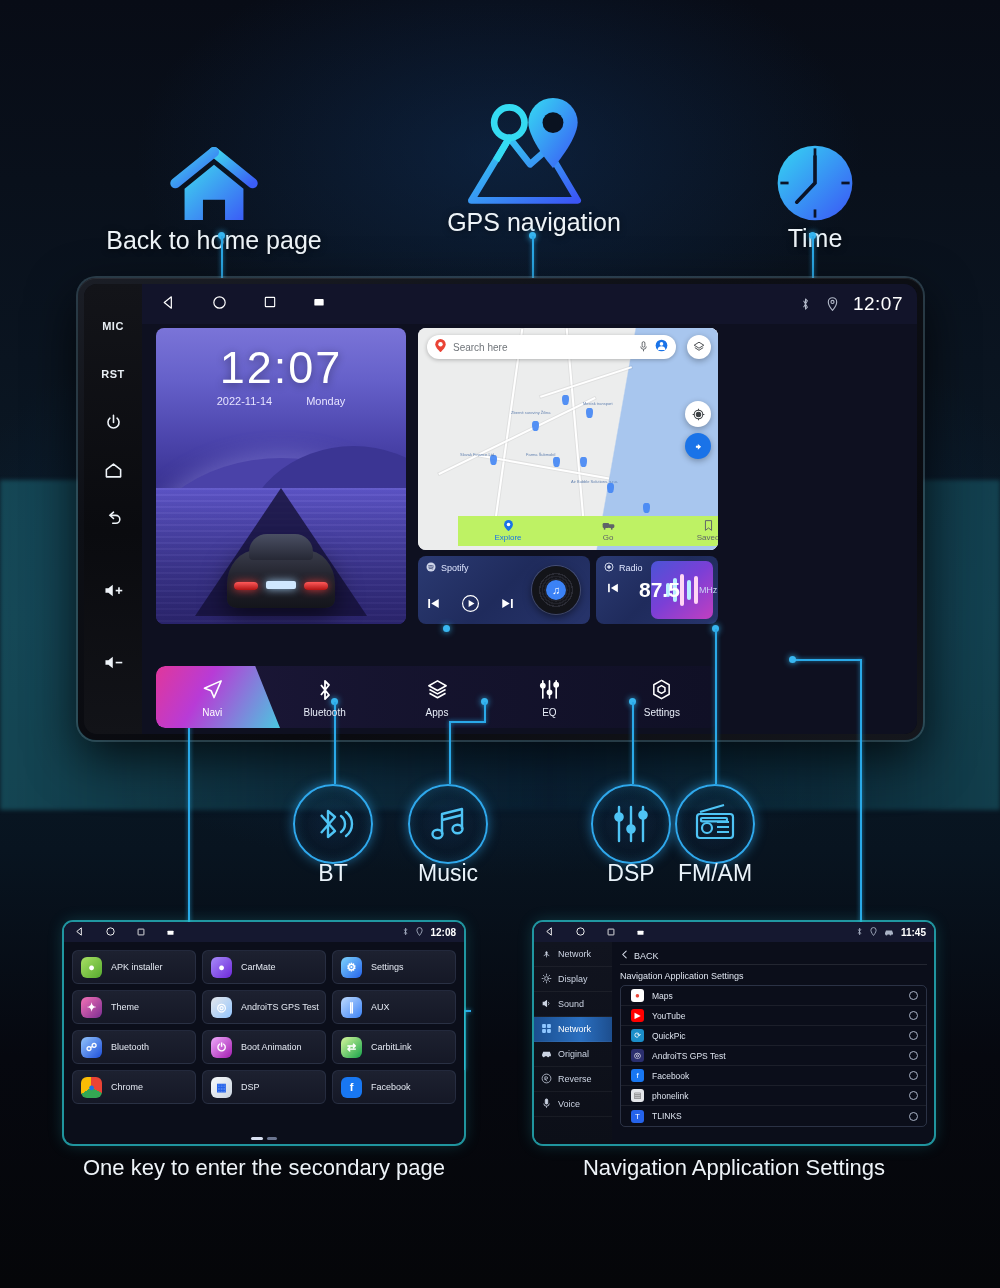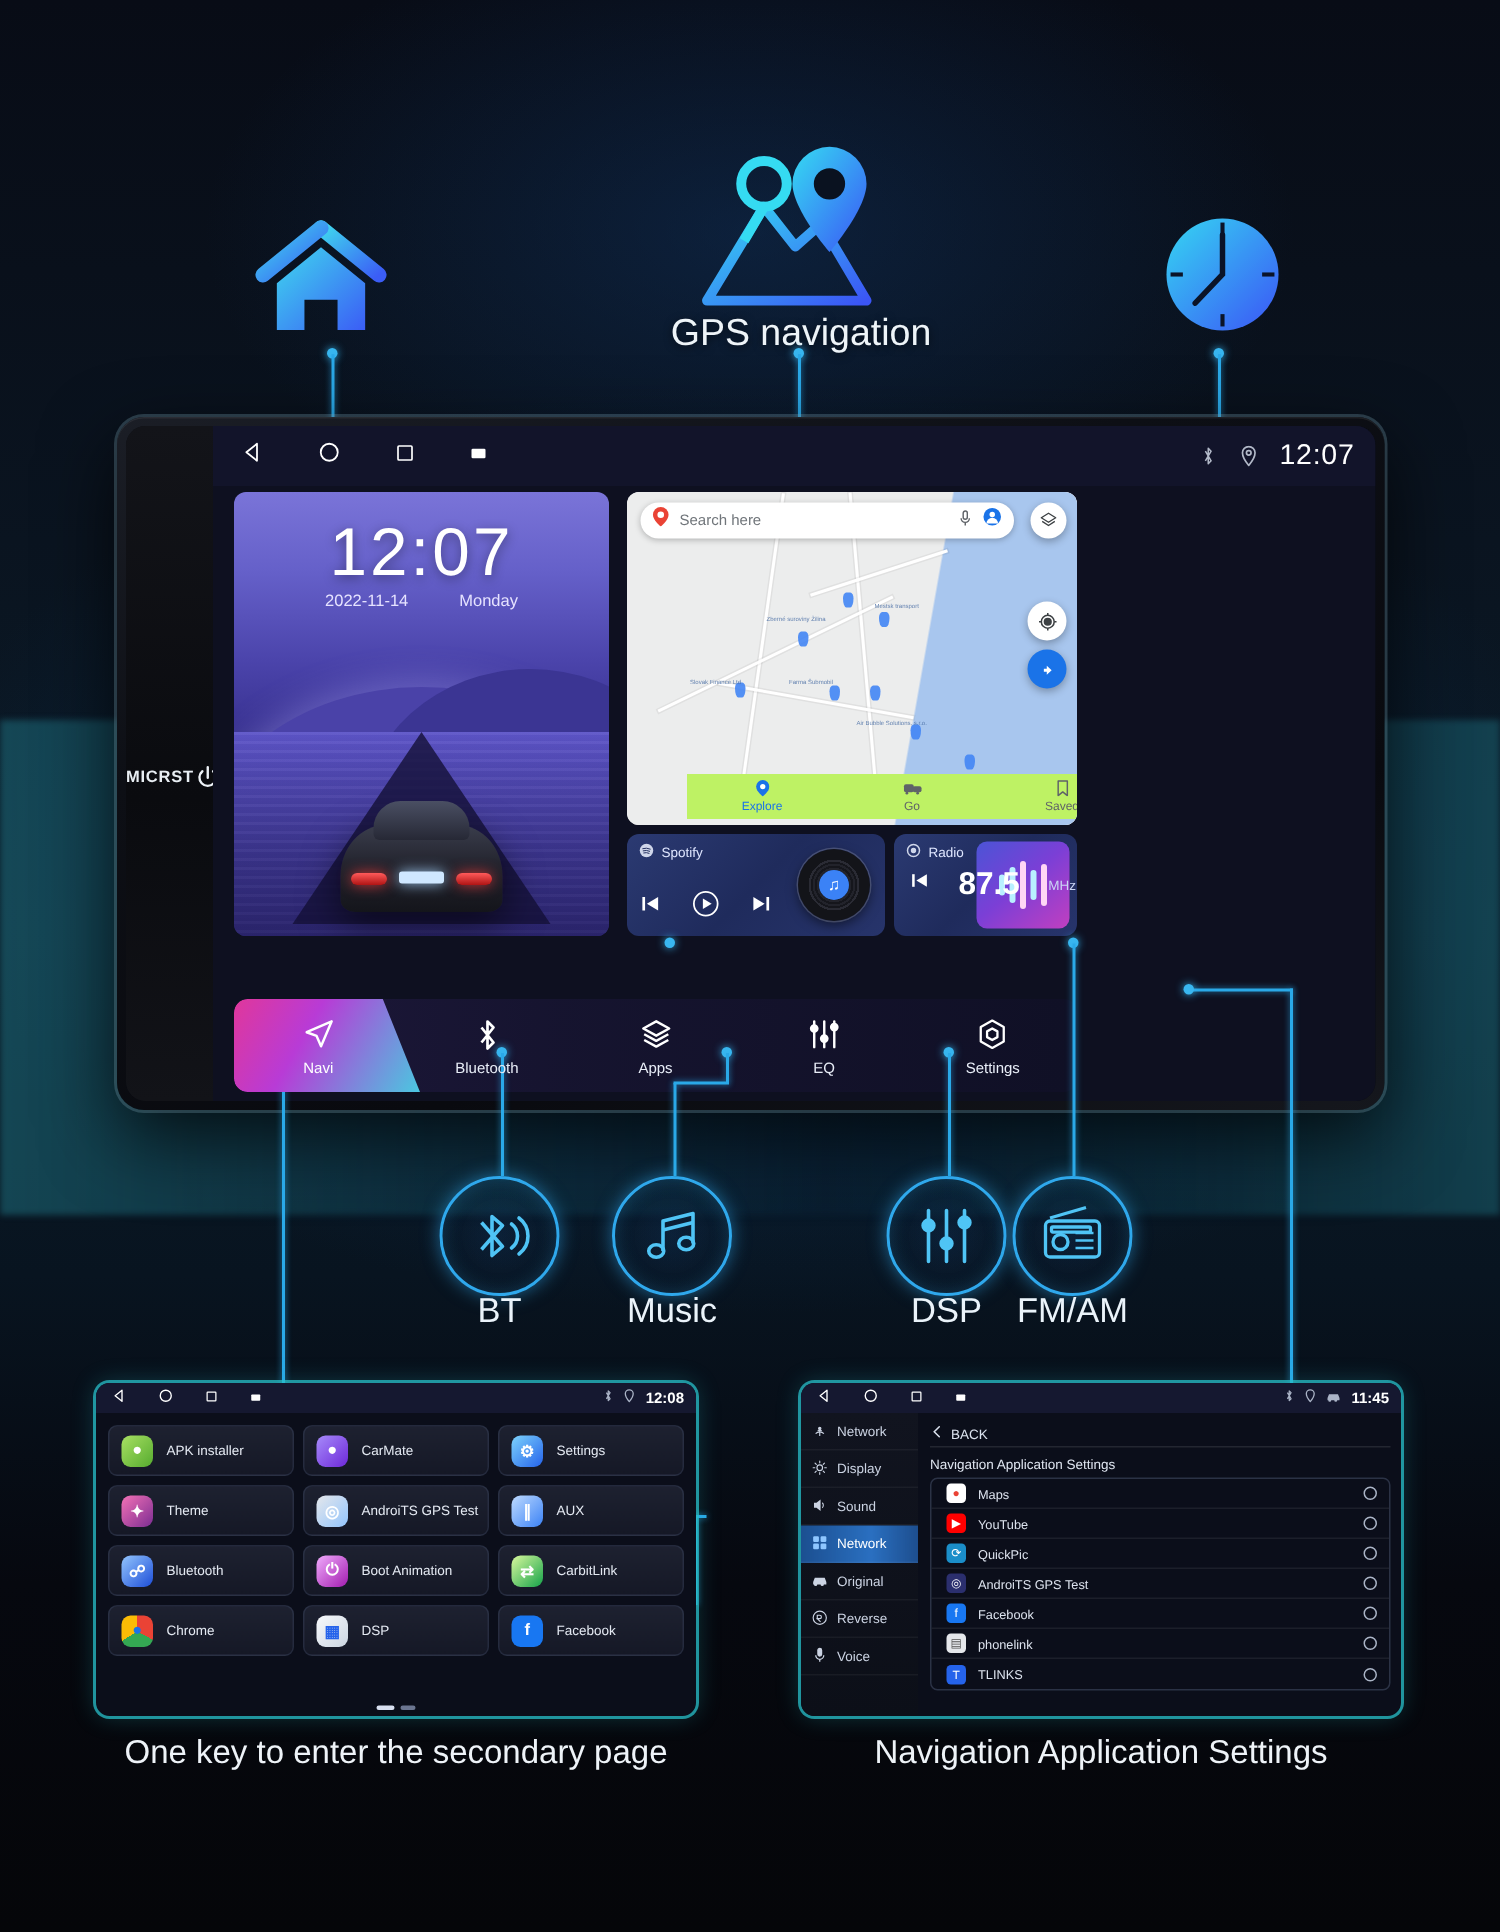--- a/index.html
+++ b/index.html
@@ -53,21 +53,21 @@
     box-shadow:0 0 0 2px rgba(120,160,175,.30), 0 18px 50px rgba(0,0,0,.75),
                inset 0 1px 0 rgba(255,255,255,.07);
     padding:6px;
   }
   .hu-inner{
     position:relative; width:100%; height:100%; border-radius:13px; overflow:hidden;
     background:#0b0d14; display:flex;
   }
   .hw-col{
     width:58px; flex:0 0 58px; background:linear-gradient(180deg,#131419 0%,#0a0b0f 55%,#121318 100%);
-    display:flex; flex-direction:row; align-items:center; padding-top:18px; gap:0;
+    display:flex; flex-direction:column; align-items:center; padding-top:18px; gap:0;
   }
   .hw-btn{
     height:48px; display:flex; align-items:center; justify-content:center;
     font-size:11px; font-weight:bold; color:#e8eef3; letter-spacing:.5px;
     width:100%;
   }
   .hw-btn svg{ width:19px; height:19px; }
   .screen{ flex:1; position:relative; background:#0e1020; display:flex; flex-direction:column; }
   
   .statusbar{
@@ -277,20 +277,21 @@
           <linearGradient id="gh" x1="0" y1="0" x2="1" y2="1">
         <stop offset="0" stop-color="#3fd8ee"></stop>
             <stop offset="1" stop-color="#3b5df6"></stop>
           </linearGradient>
         </defs>
       <path d="M50 6 L92 40" stroke="url(#gh)" stroke-width="11" stroke-linecap="round" fill="none"></path>
       <path d="M50 6 L8 40" stroke="url(#gh)" stroke-width="11" stroke-linecap="round" fill="none"></path>
       <path d="M50 20 L82 46 L82 80 L62 80 L62 58 L38 58 L38 80 L18 80 L18 46 Z" fill="url(#gh)"></path>
     </svg>
   </div>
+  <div class="lbl">Back to home page</div>
 </div>
 
 <div class="callout-top" style="left:416px; top:80px; width:236px;">
   <div class="ico-wrap" style="height:128px;">
     <svg viewBox="0 0 140 118" style="width:136px;height:112px;">
       <defs>
           <linearGradient id="gp" x1="0" y1="0" x2="1" y2="1">
         <stop offset="0" stop-color="#35dbf2"></stop>
             <stop offset="1" stop-color="#3b55f6"></stop>
           </linearGradient>
@@ -315,20 +316,21 @@
           </linearGradient>
         </defs>
       <circle cx="45" cy="45" r="41" fill="url(#gc)"></circle>
       <rect x="43.5" y="7" width="3" height="9" fill="#0b1428"></rect>
       <rect x="43.5" y="74" width="3" height="9" fill="#0b1428"></rect>
       <rect x="7" y="43.5" width="9" height="3" fill="#0b1428"></rect>
       <rect x="74" y="43.5" width="9" height="3" fill="#0b1428"></rect>
       <path d="M45 16 L45 45 L25 66" stroke="#0b1428" stroke-width="4" fill="none" stroke-linecap="round"></path>
     </svg>
   </div>
+  <div class="lbl">Time</div>
 </div>
 
 <div class="dot" style="left:218px; top:232px;"></div>
 <div class="line v" style="left:221px; top:236px; height:66px;"></div>
 <div class="dot" style="left:529px; top:232px;"></div>
 <div class="line v" style="left:532px; top:236px; height:104px;"></div>
 <div class="dot" style="left:809px; top:232px;"></div>
 <div class="line v" style="left:812px; top:236px; height:64px;"></div>
 
 <div class="head-unit">

